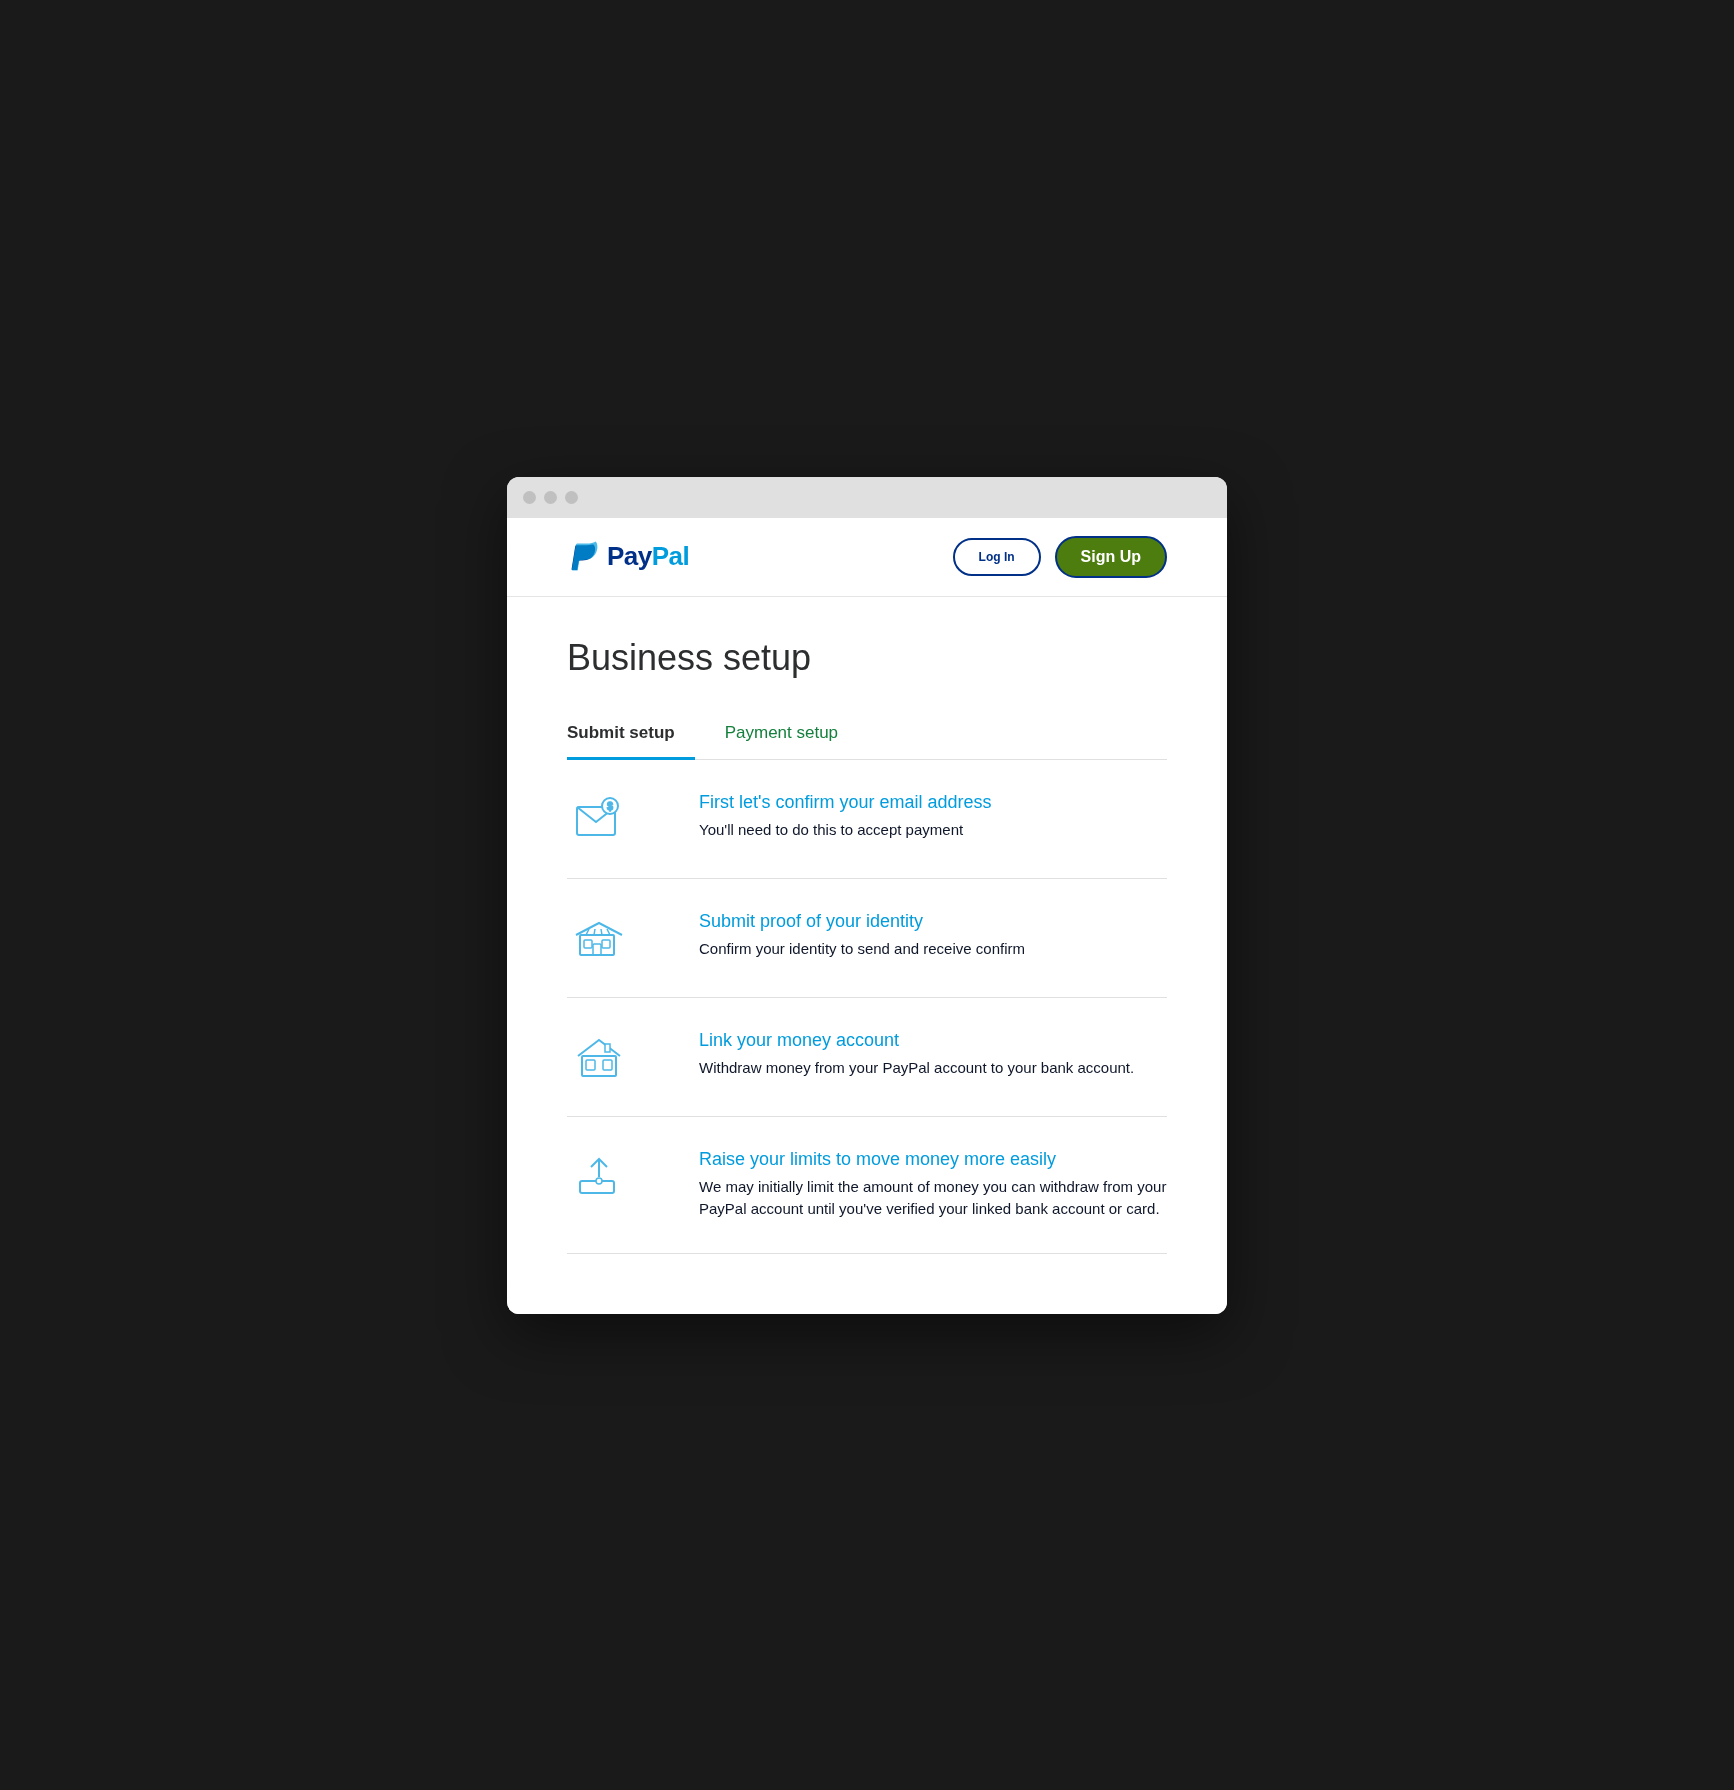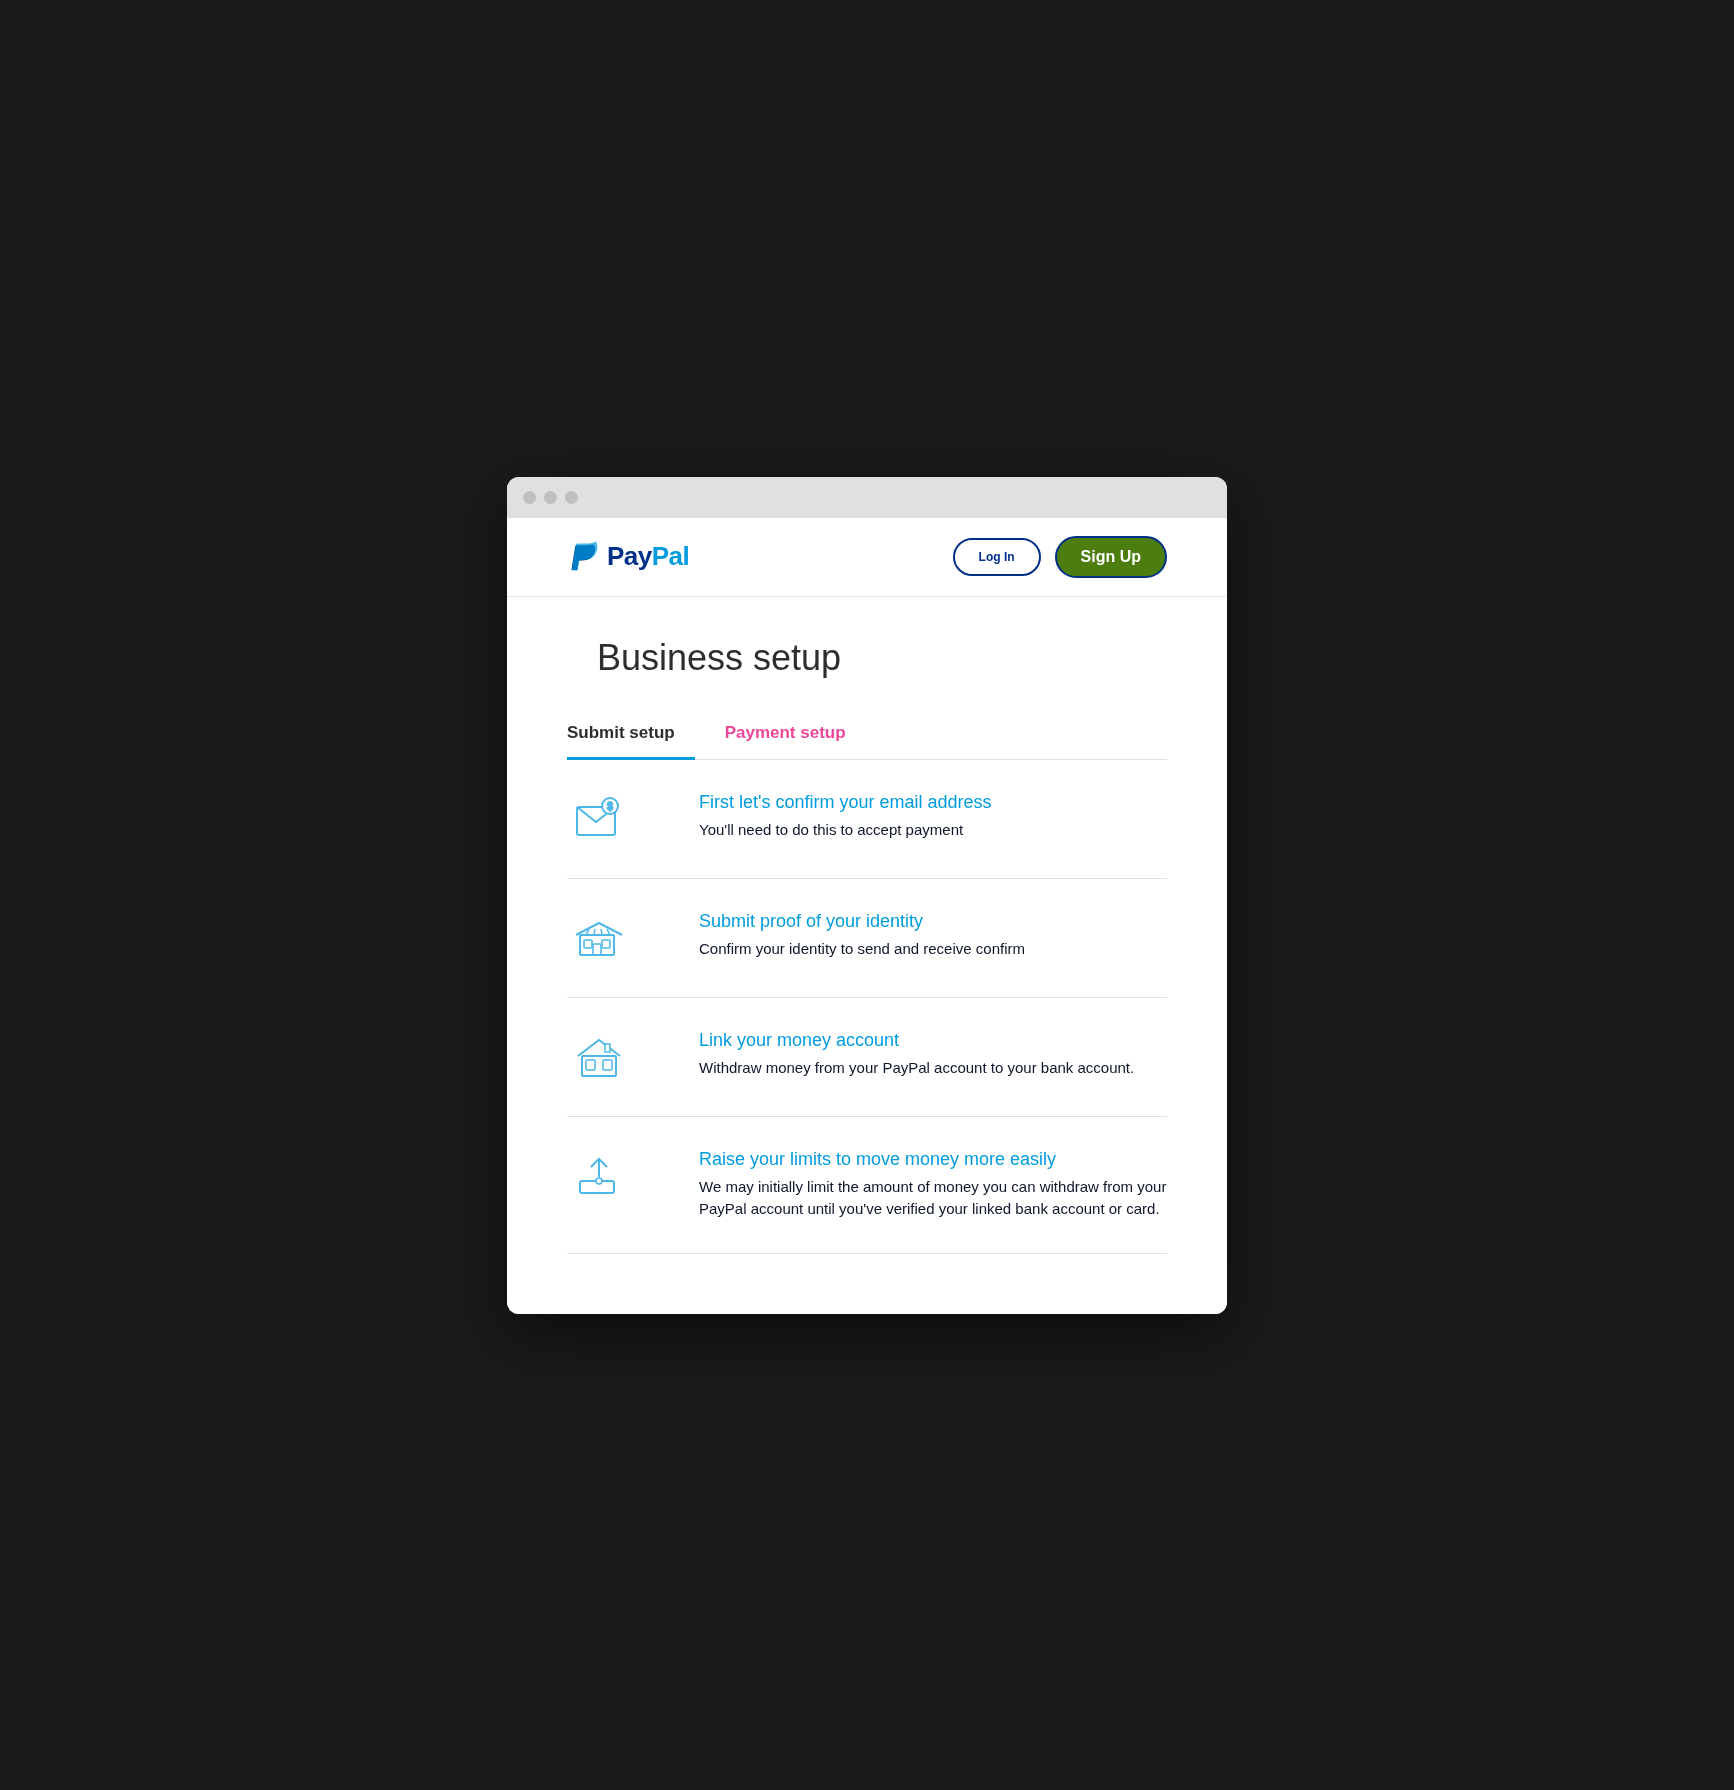--- a/index.html
+++ b/index.html
@@ -107,39 +107,38 @@
     
     .main-content {
       padding: 40px 60px 60px;
     }
 
     .page-title {
       font-size: 36px;
       font-weight: 400;
       color: #2c2e2f;
       margin-bottom: 30px;
-      margin-left: 30px;
     }
 
     
     .tabs {
       display: flex;
       border-bottom: 1px solid #e0e0e0;
       margin-bottom: 0;
     }
 
     .tab {
       padding: 14px 20px 14px 0;
       margin-right: 30px;
       font-size: 17px;
-      color: #ec4899;
+      color: #15803d;
       cursor: pointer;
       border-bottom: 3px solid transparent;
       margin-bottom: -1px;
-      font-weight: 700;
+      font-weight: 400;
     }
 
     .tab.active {
       color: #2c2e2f;
       font-weight: 700;
       border-bottom: 3px solid #009cde;
     }
 
     
     .setup-list {

